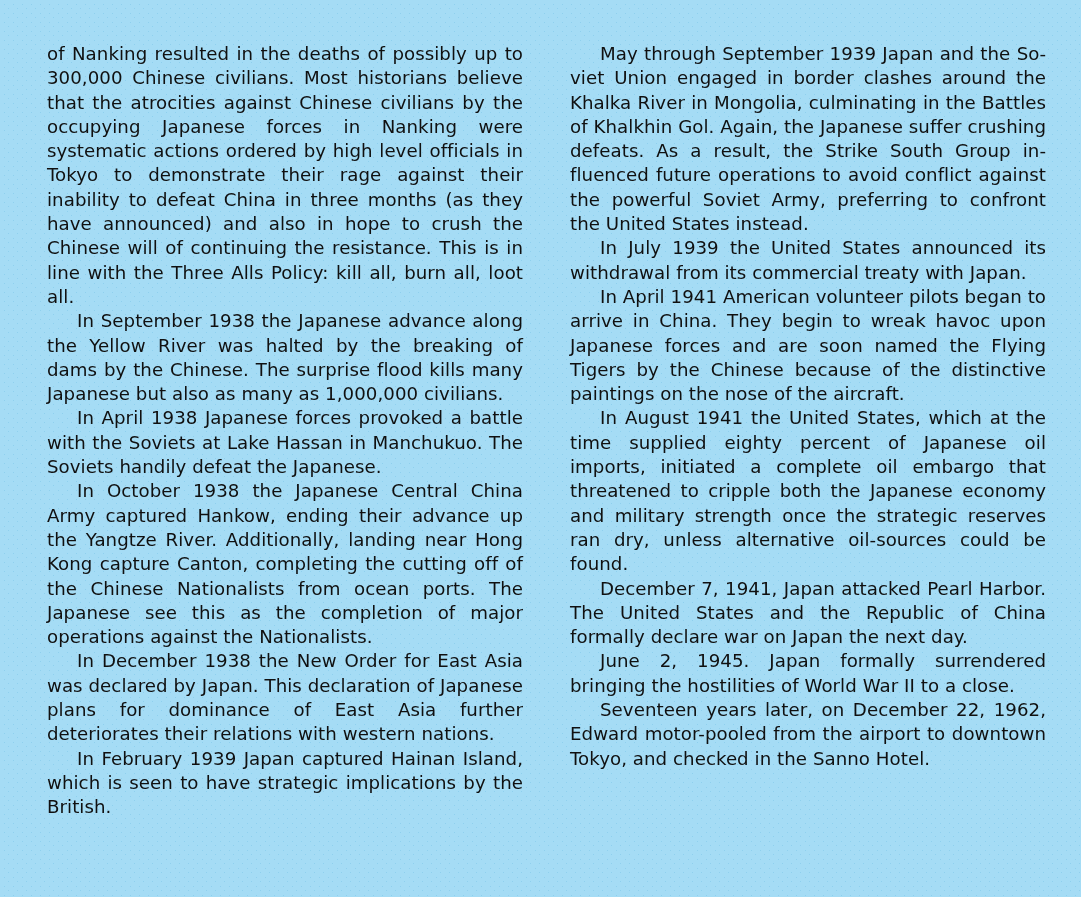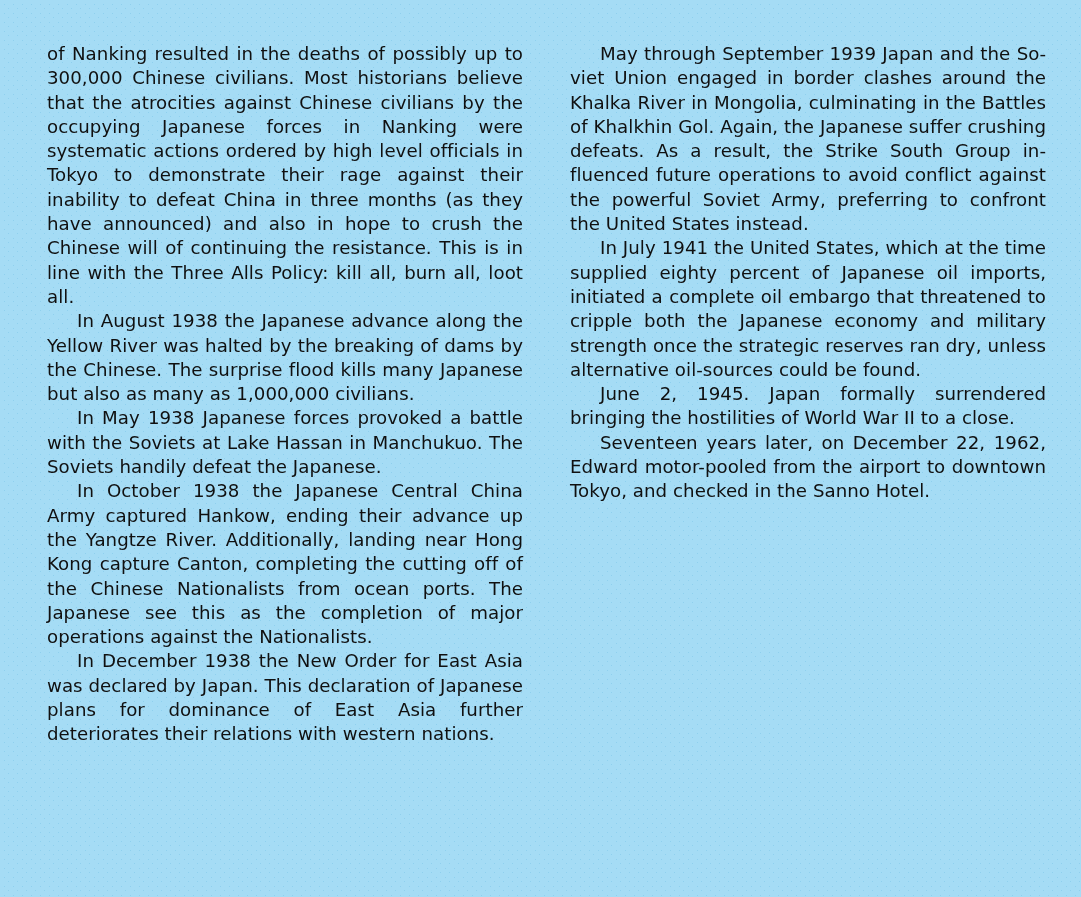--- a/index.html
+++ b/index.html
@@ -64,27 +64,31 @@
   }
 </style>
 </head>
 <body>
 
 <div id="page">
   <div id="columns">
 
     <div class="column">
       <p class="para continued lastline-natural">of Nanking resulted in the deaths of possibly up to 300,000 Chinese civilians. Most historians believe that the atrocities against Chinese civilians by the occupying Japanese forces in Nanking were system­atic actions ordered by high level officials in Tokyo to demonstrate their rage against their inability to defeat China in three months (as they have an­nounced) and also in hope to crush the Chinese will of continuing the resistance. This is in line with the Three Alls Policy: kill all, burn all, loot all.</p>
-      <p class="para lastline-natural">In August 1938 the Japanese advance along the Yel­low River was halted by the breaking of dams by the Chinese. The surprise flood kills many Japanese but also as many as 1,000,000 civilians.</p>
-      <p class="para lastline-natural">In May 1938 Japanese forces provoked a battle with the Soviets at Lake Hassan in Manchukuo. The Soviets handily defeat the Japanese.</p>
+      <p class="para lastline-natural">In September 1938 the Japanese advance along the Yel­low River was halted by the breaking of dams by the Chinese. The surprise flood kills many Japanese but also as many as 1,000,000 civilians.</p>
+      <p class="para lastline-natural">In April 1938 Japanese forces provoked a battle with the Soviets at Lake Hassan in Manchukuo. The Soviets handily defeat the Japanese.</p>
       <p class="para lastline-natural">In October 1938 the Japanese Central China Army captured Hankow, ending their advance up the Yangtze River. Additionally, landing near Hong Kong capture Canton, completing the cutting off of the Chinese Nationalists from ocean ports. The Japa­nese see this as the completion of major operations against the Nationalists.</p>
       <p class="para lastline-natural">In December 1938 the New Order for East Asia was declared by Japan. This declaration of Japanese plans for dominance of East Asia further deteriorates their relations with western nations.</p>
+      <p class="para lastline-natural">In February 1939 Japan captured Hainan Island, which is seen to have strategic implications by the British.</p>
     </div>
 
     <div class="column">
       <p class="para lastline-natural">May through September 1939 Japan and the So­viet Union engaged in border clashes around the Khalka River in Mongolia, culminating in the Battles of Khalkhin Gol. Again, the Japanese suffer crush­ing defeats. As a result, the Strike South Group in­fluenced future operations to avoid conflict against the powerful Soviet Army, preferring to confront the United States instead.</p>
-      <p class="para lastline-natural">In July 1941 the United States, which at the time supplied eighty percent of Japanese oil imports, initiated a complete oil embargo that threatened to cripple both the Japanese economy and military strength once the strategic reserves ran dry, unless alternative oil-sources could be found.</p>
+      <p class="para lastline-natural">In July 1939 the United States announced its withdrawal from its commercial treaty with Japan.</p>
+      <p class="para lastline-natural">In April 1941 American volunteer pilots began to arrive in China. They begin to wreak havoc upon Jap­anese forces and are soon named the Flying Tigers by the Chinese because of the distinctive paintings on the nose of the aircraft.</p>
+      <p class="para lastline-natural">In August 1941 the United States, which at the time supplied eighty percent of Japanese oil imports, initiated a complete oil embargo that threatened to cripple both the Japanese economy and military strength once the strategic reserves ran dry, unless alternative oil-sources could be found.</p>
+      <p class="para lastline-natural">December 7, 1941, Japan attacked Pearl Harbor. The United States and the Republic of China formally declare war on Japan the next day.</p>
       <p class="para lastline-natural">June 2, 1945. Japan formally surrendered bringing the hostilities of World War II to a close.</p>
       <p class="para lastline-natural">Seventeen years later, on December 22, 1962, Edward motor-pooled from the airport to downtown Tokyo, and checked in the Sanno Hotel.</p>
     </div>
 
   </div>
 </div>
 
 </body></html>

